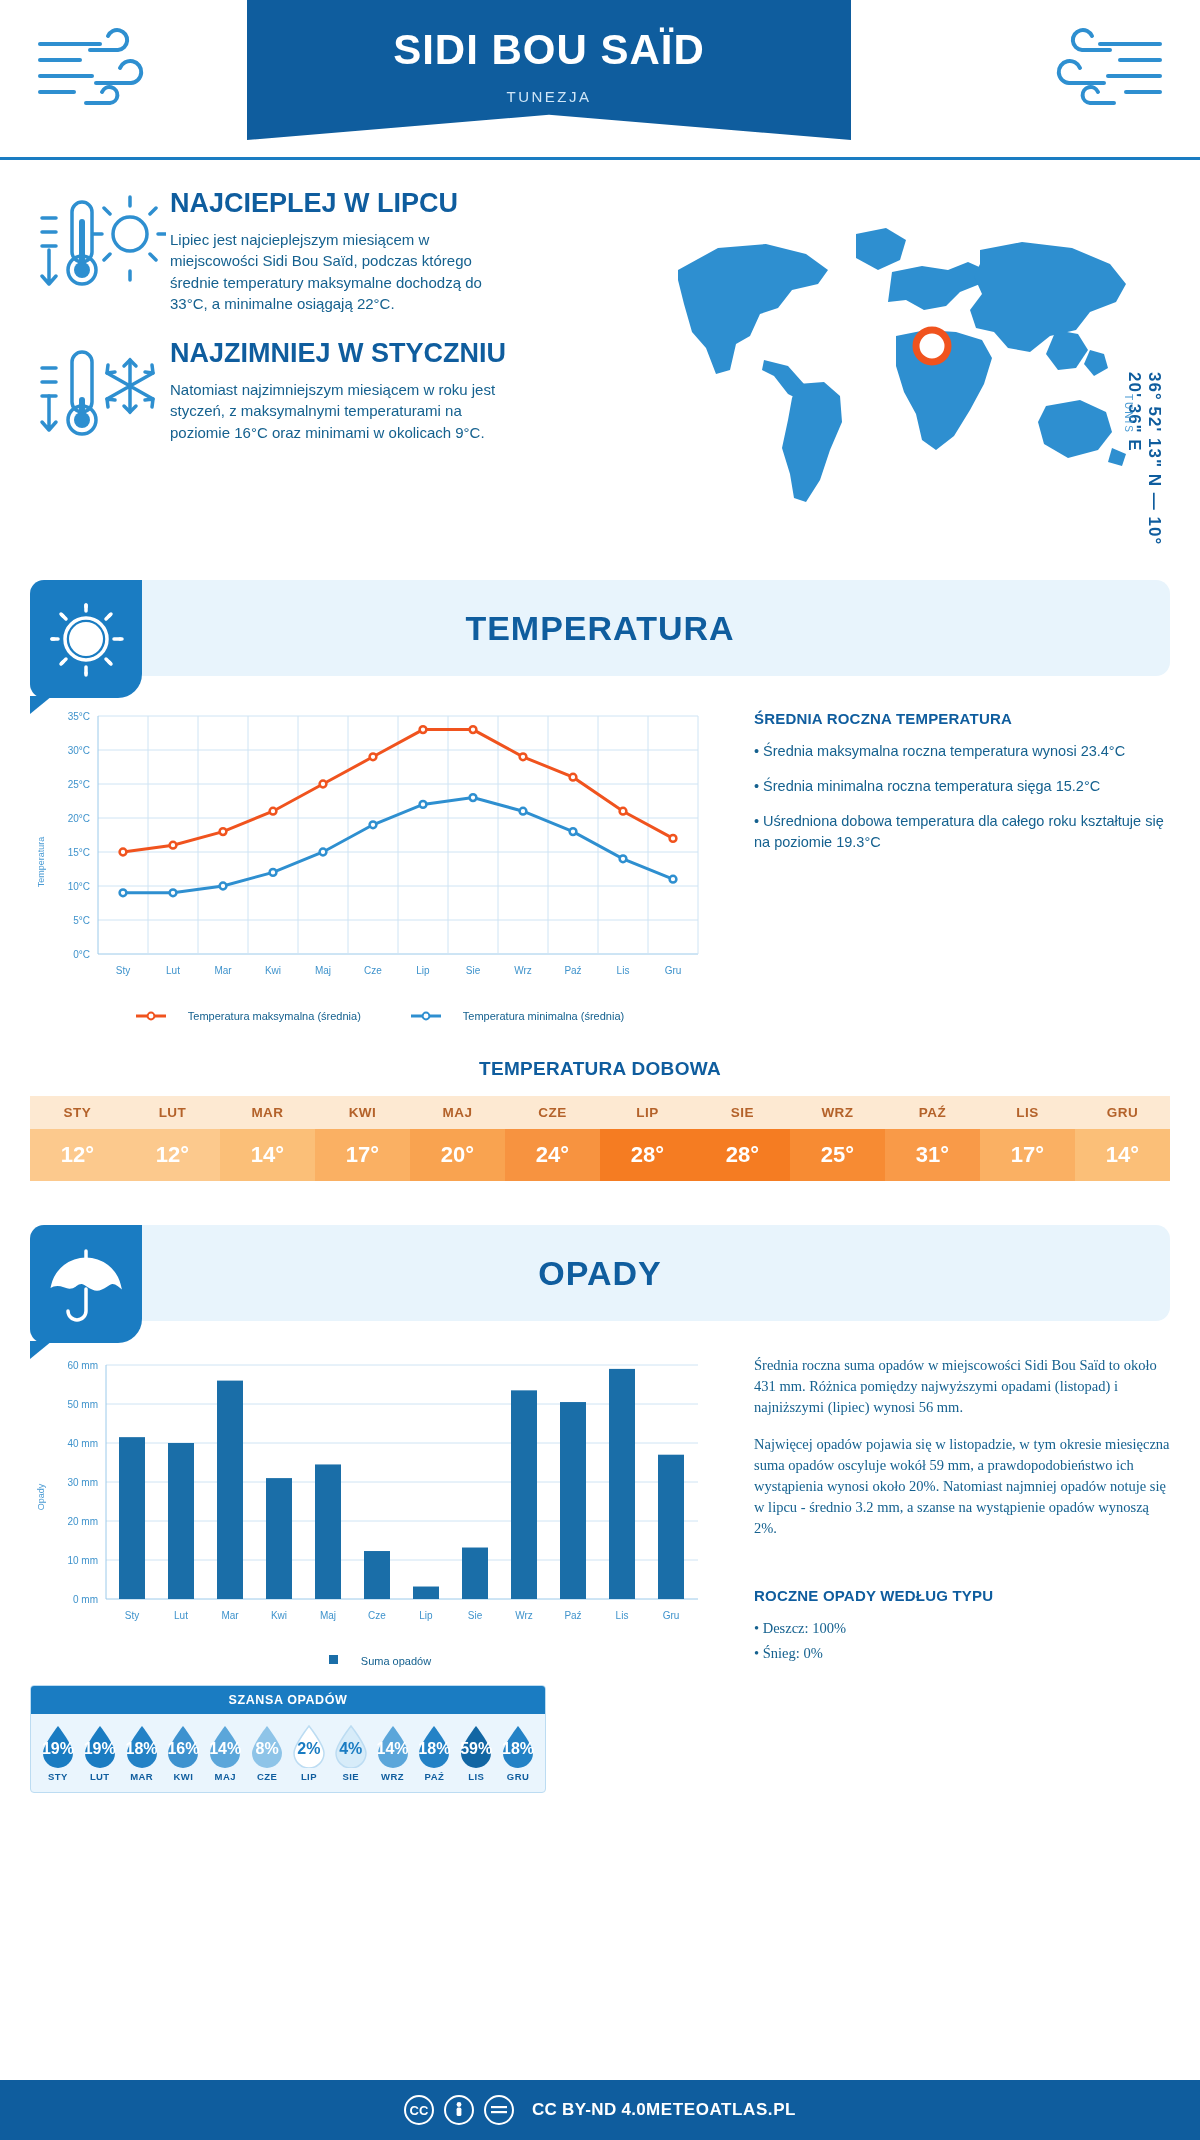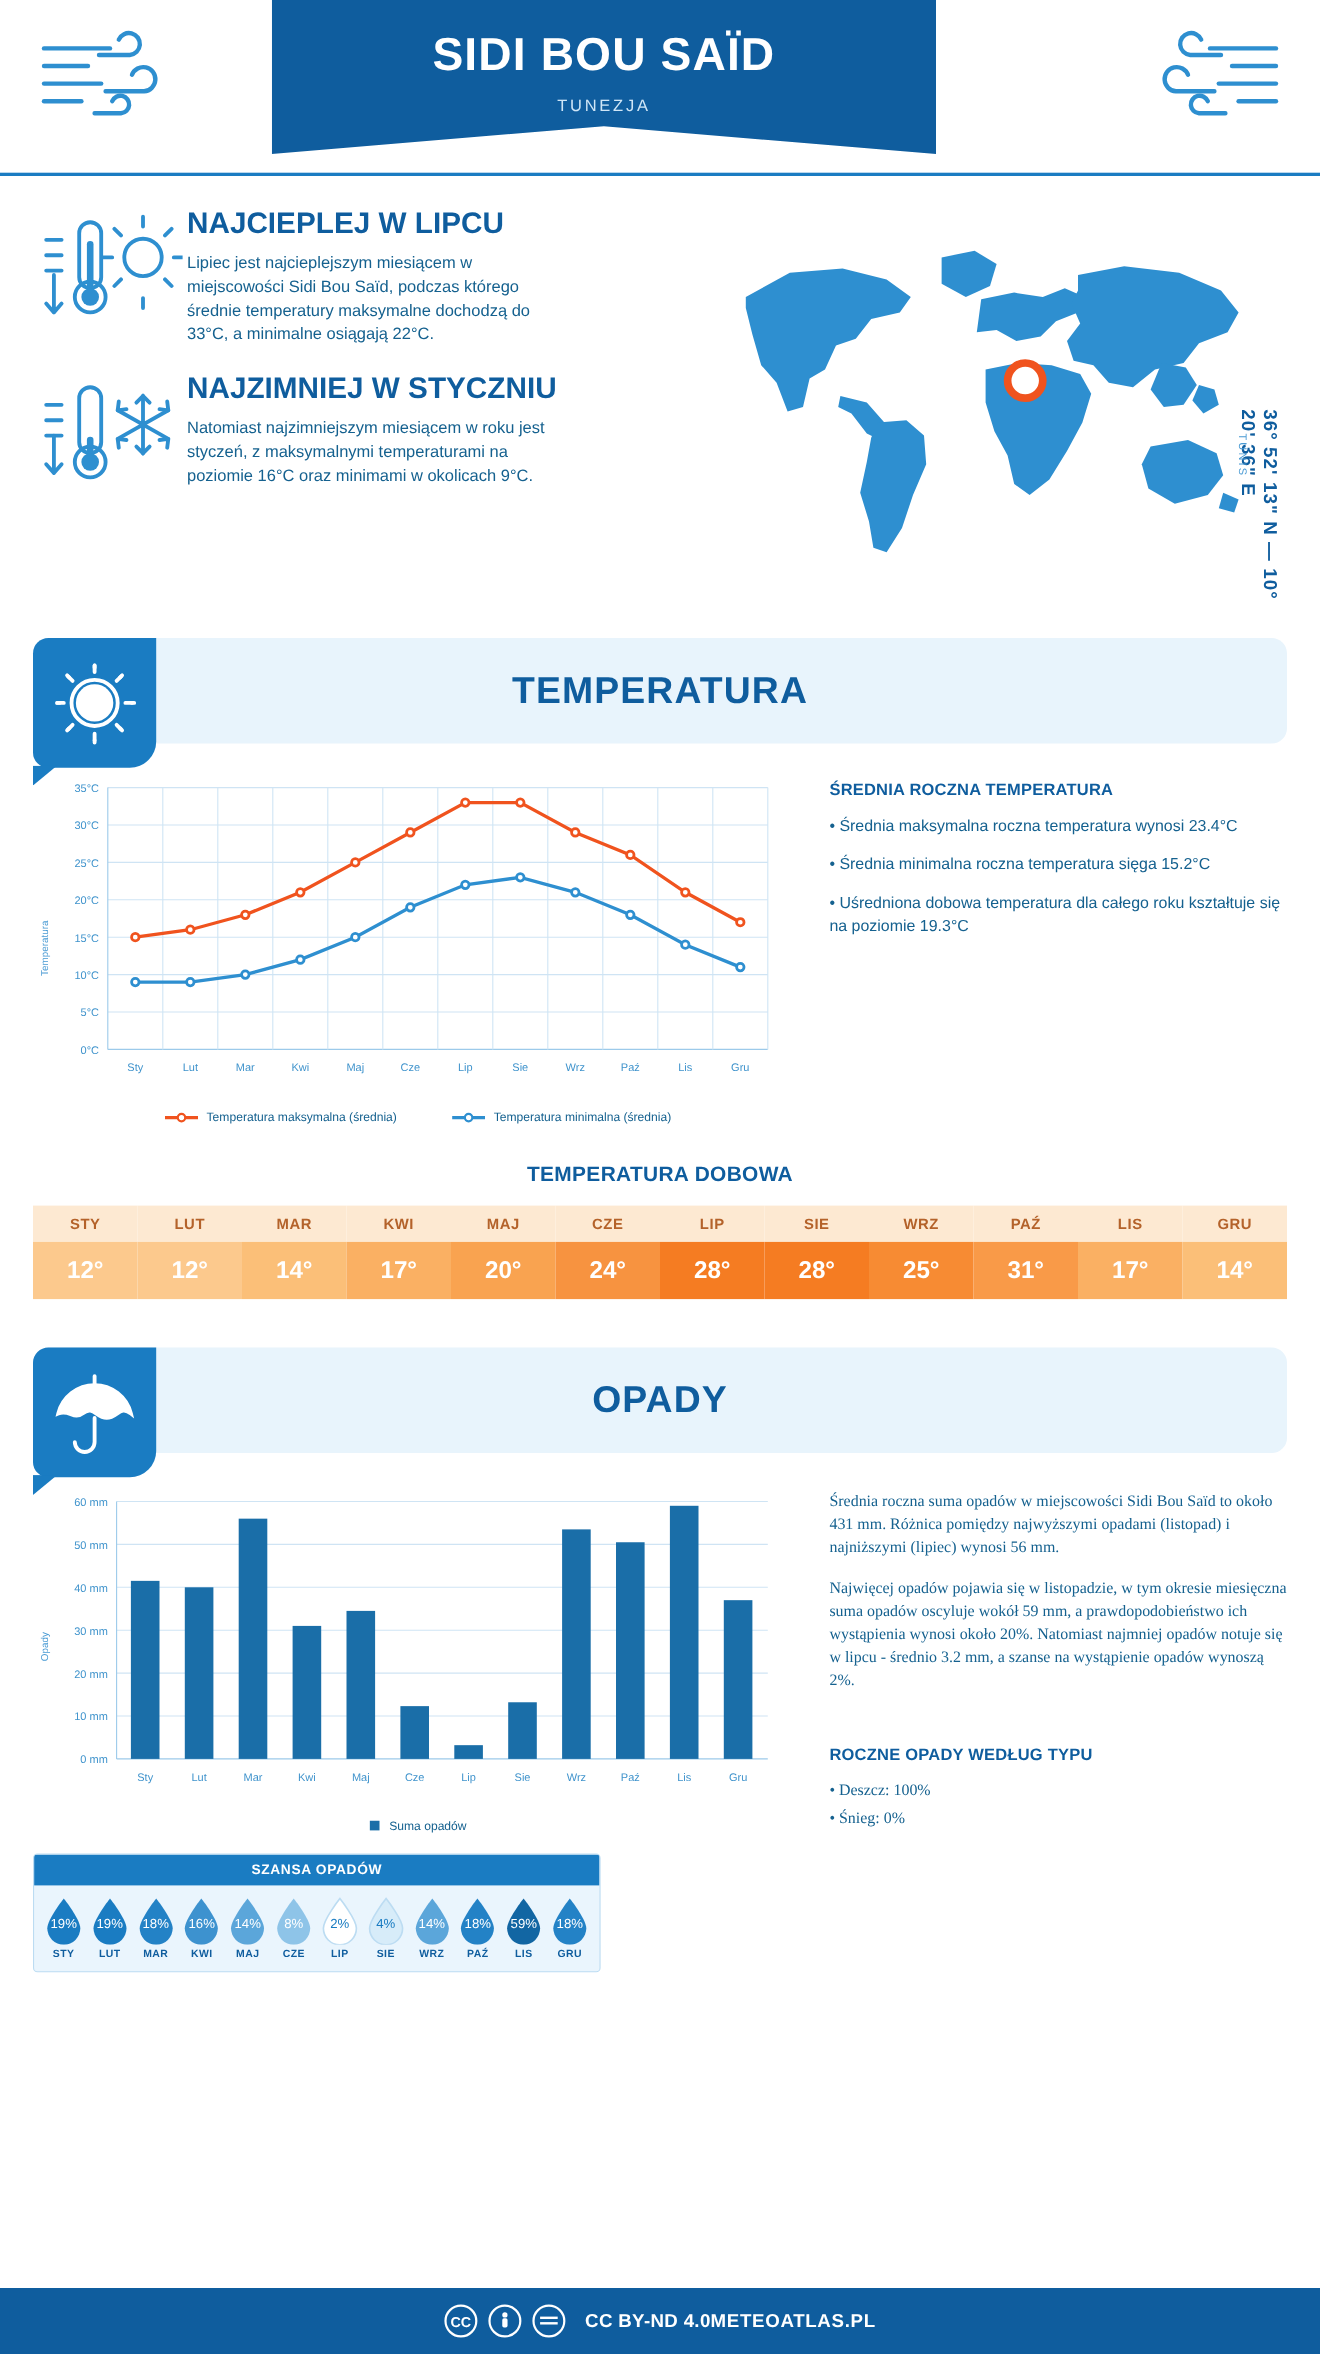--- a/index.html
+++ b/index.html
@@ -187,21 +187,21 @@
   .axis-line { stroke: #9ccaea; stroke-width: 1; }
 
   .legend-row {
     display: flex;
     justify-content: center;
     gap: 50px;
     margin-top: 8px;
     font-size: 11px;
     color: #15618f;
   }
-  .legend-item { display: flex; align-items: flex-start; gap: 8px; }
+  .legend-item { display: flex; align-items: flex-start; gap: 22px; }
 
   
   .daily-title {
     text-align: center;
     font-size: 19px;
     font-weight: bold;
     color: #0f5d9e;
     margin: 36px 0 16px 0;
     letter-spacing: .3px;
   }
@@ -258,22 +258,22 @@
     position: relative;
     width: 38px;
     height: 44px;
     display: flex;
     align-items: center;
     justify-content: center;
   }
   .drop svg { position: absolute; left: 0; top: 0; }
   .drop span {
     position: relative;
-    font-size: 12px;
-    font-weight: normal;
+    font-size: 16px;
+    font-weight: bold;
     padding-top: 6px;
   }
   .chance-month {
     font-size: 9.5px;
     font-weight: bold;
     color: #0f5d9e;
     margin-top: 3px;
     letter-spacing: .4px;
   }
 

